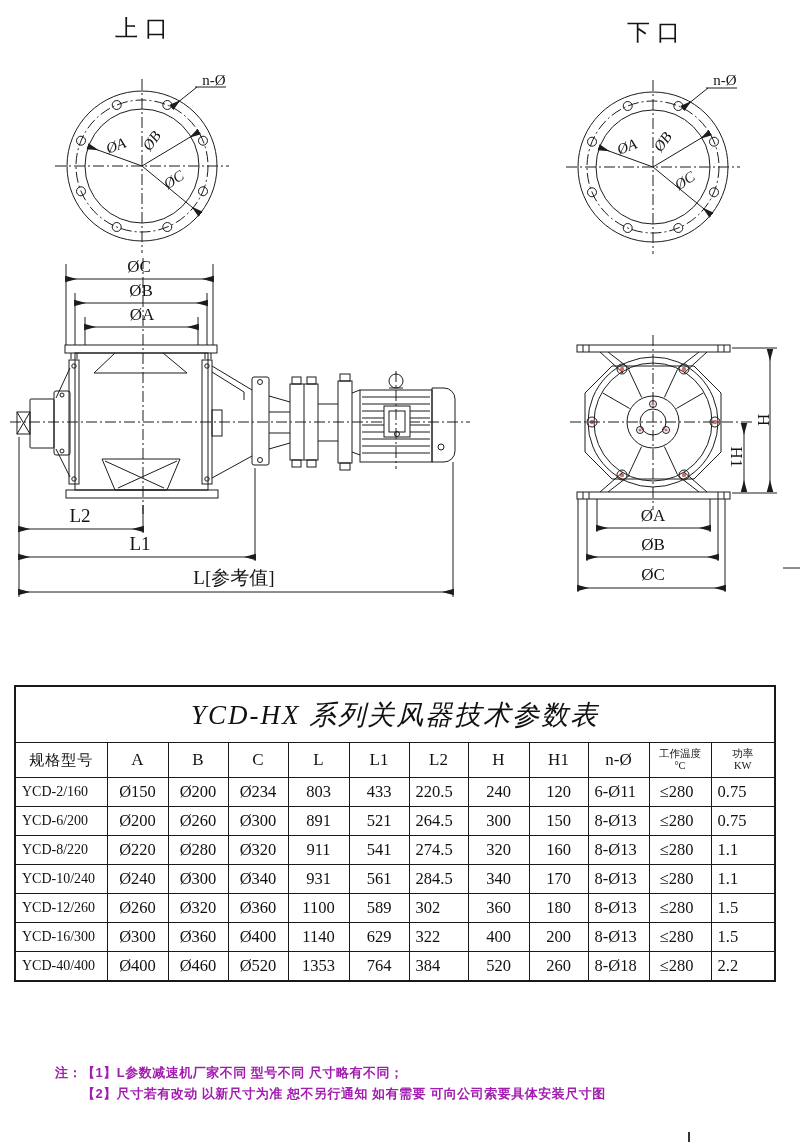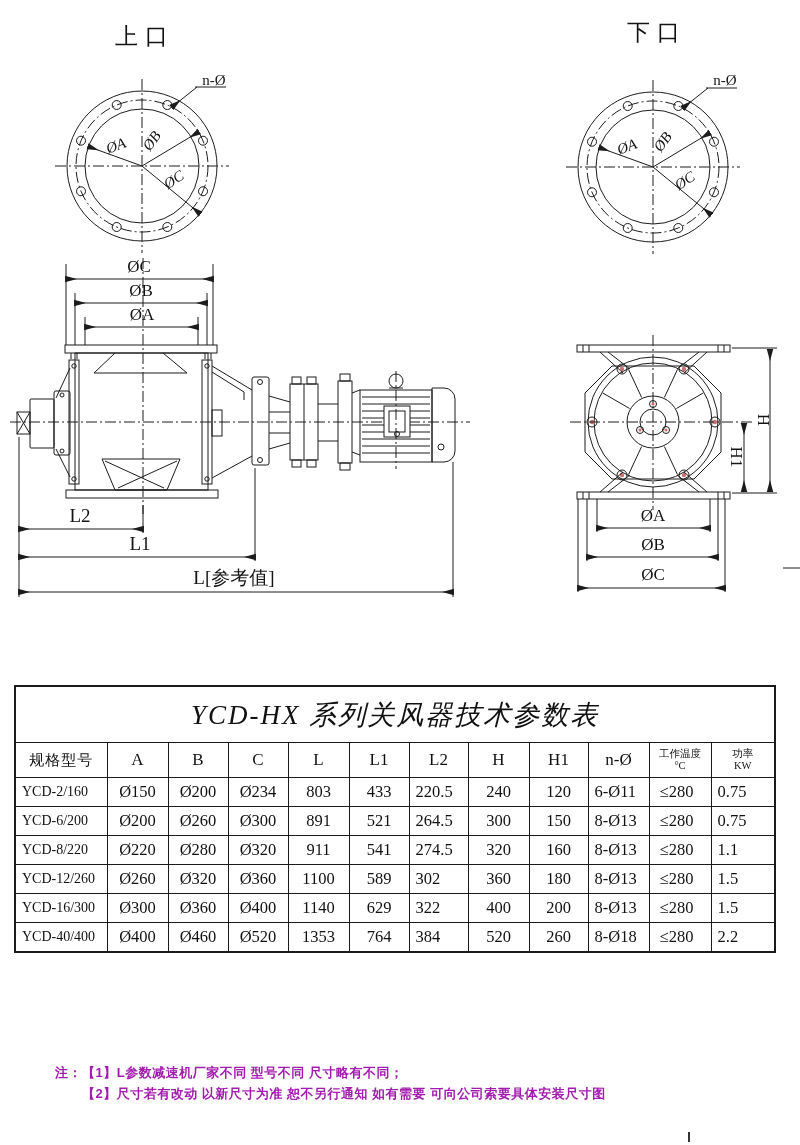--- a/index.html
+++ b/index.html
@@ -183,21 +183,21 @@
         <line x1="597" y1="528" x2="710" y2="528" marker-start="url(#arr)" marker-end="url(#arr)"></line>
         <line x1="587" y1="557" x2="718" y2="557" marker-start="url(#arr)" marker-end="url(#arr)"></line>
         <line x1="578" y1="588" x2="725" y2="588" marker-start="url(#arr)" marker-end="url(#arr)"></line>
       </g>
 
       <line x1="783" y1="568" x2="800" y2="568"></line>
     </g>
     <style>.cl{stroke-dasharray:11 3 2 3;}</style>
   </svg>
 
-  <span class="lbl cad-title" style="left:145px;top:36px">上口</span>
+  <span class="lbl cad-title" style="left:145px;top:28px">上口</span>
   <span class="lbl fl" style="left:214px;top:80px;font-style:normal">n-Ø</span>
   <span class="lbl fl r20" style="left:116px;top:146px">ØA</span>
   <span class="lbl fl r55" style="left:152px;top:141px">ØB</span>
   <span class="lbl fl r33" style="left:174px;top:180px">ØC</span>
 
   <span class="lbl cad-title" style="left:657px;top:32px">下口</span>
   <span class="lbl fl" style="left:725px;top:80px;font-style:normal">n-Ø</span>
   <span class="lbl fl r20" style="left:627px;top:147px">ØA</span>
   <span class="lbl fl r55" style="left:663px;top:142px">ØB</span>
   <span class="lbl fl r33" style="left:685px;top:181px">ØC</span>
@@ -292,20 +292,34 @@
           <td class="c4">911</td>
           <td class="c5">541</td>
           <td class="c6">274.5</td>
           <td class="c7">320</td>
           <td class="c8">160</td>
           <td class="c9">8-Ø13</td>
           <td class="c10">≤280</td>
           <td class="c11">1.1</td>
         </tr>
         <tr>
+          <td class="c0">YCD-10/240</td>
+          <td class="c1">Ø240</td>
+          <td class="c2">Ø300</td>
+          <td class="c3">Ø340</td>
+          <td class="c4">931</td>
+          <td class="c5">561</td>
+          <td class="c6">284.5</td>
+          <td class="c7">340</td>
+          <td class="c8">170</td>
+          <td class="c9">8-Ø13</td>
+          <td class="c10">≤280</td>
+          <td class="c11">1.1</td>
+        </tr>
+        <tr>
           <td class="c0">YCD-12/260</td>
           <td class="c1">Ø260</td>
           <td class="c2">Ø320</td>
           <td class="c3">Ø360</td>
           <td class="c4">1100</td>
           <td class="c5">589</td>
           <td class="c6">302</td>
           <td class="c7">360</td>
           <td class="c8">180</td>
           <td class="c9">8-Ø13</td>

